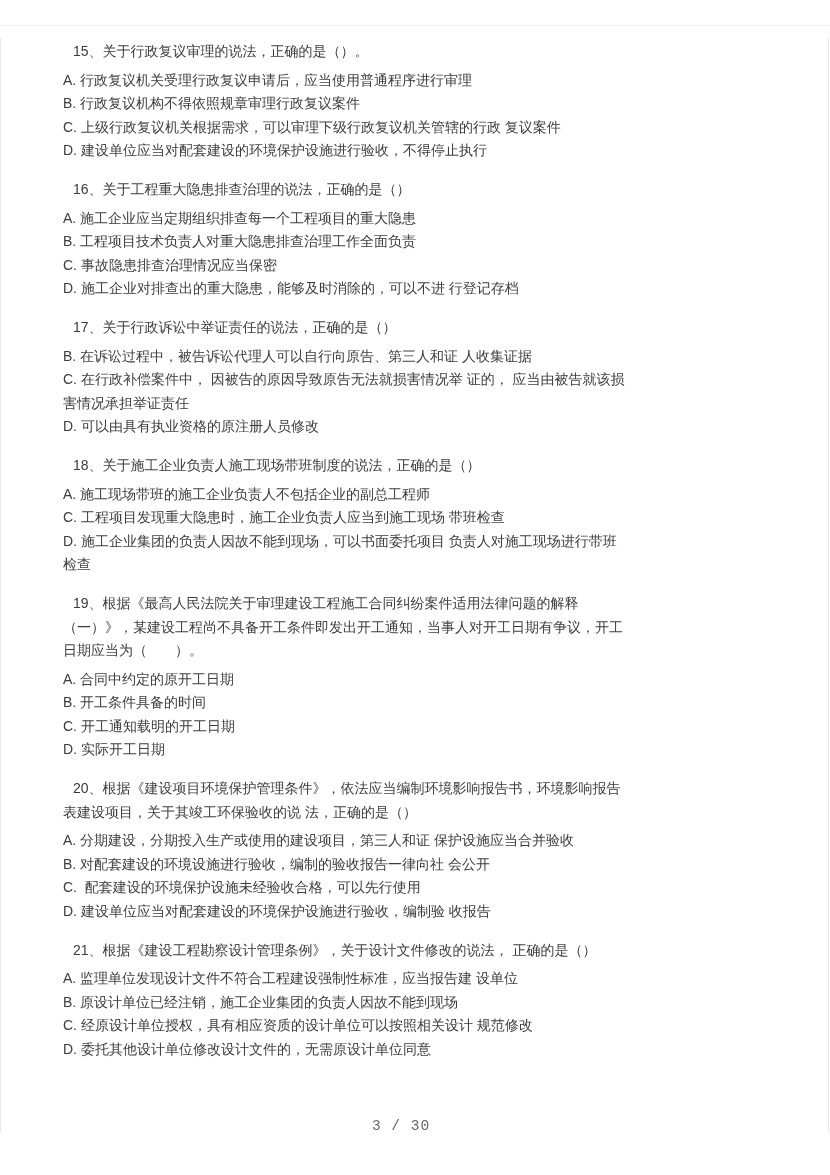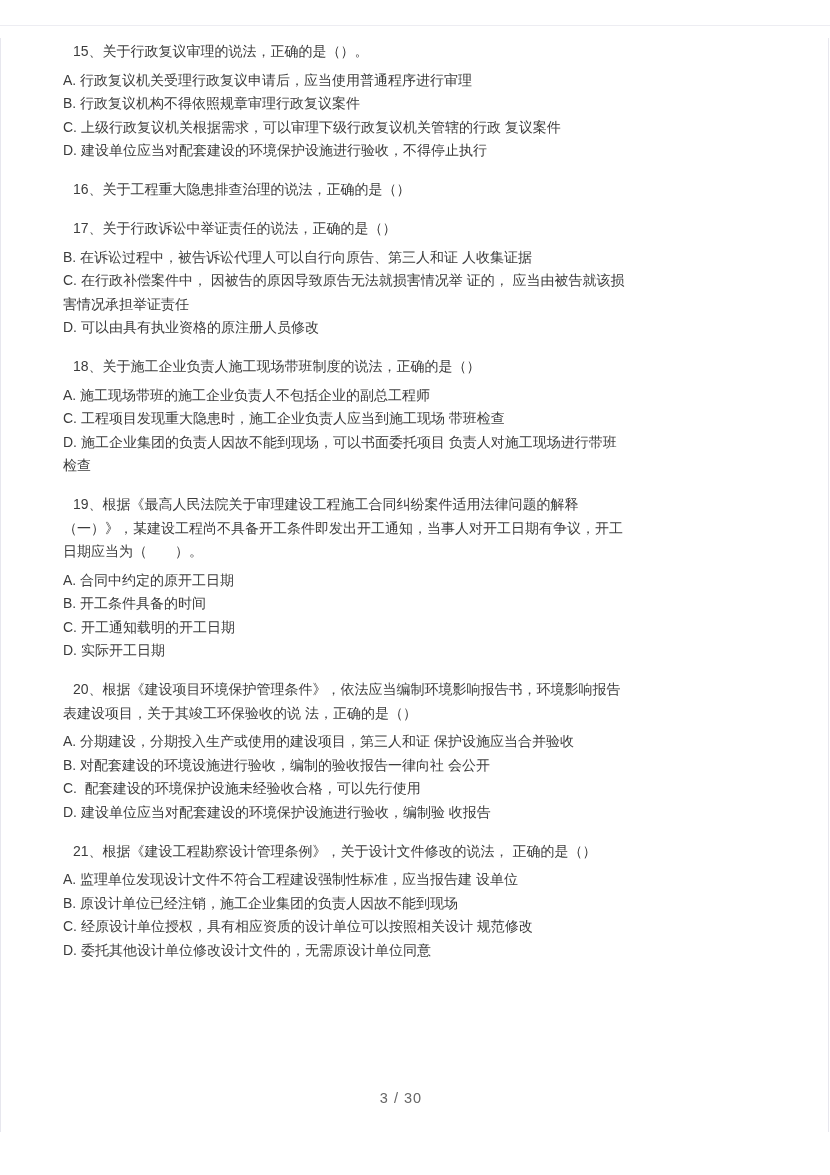--- a/index.html
+++ b/index.html
@@ -29,23 +29,23 @@
     line-height: 23.5px;
   }
   .question { margin-bottom: 15.5px; }
   .q-title { margin-bottom: 5px; }
   .q-title-line, .opt-line {
     white-space: pre-wrap;
     line-height: 23.5px;
   }
   .q-title-line.first { padding-left: 10px; }
   .page-footer {
-    position: absolute; left: 0; top: 1090px; width: 802px;
+    position: absolute; left: 0; top: 1118px; width: 802px;
     text-align: center;
-    font-family: Liberation Sans, sans-serif;
+    font-family: Liberation Mono, monospace;
     font-size: 14.5px;
     letter-spacing: 1px;
     color: #666666;
   }
 </style>
 </head>
 <body>
 
 <div class="page-top-edge"></div>
 <div class="page-left-edge"></div>
@@ -67,20 +67,34 @@
           <div class="opt-line">C. 上级行政复议机关根据需求，可以审理下级行政复议机关管辖的行政 复议案件</div>
         </div>
         <div class="q-option">
           <div class="opt-line">D. 建设单位应当对配套建设的环境保护设施进行验收，不得停止执行</div>
         </div>
       </div>
     </section>
     <section class="question">
       <div class="q-title">
         <div class="q-title-line first">16、关于工程重大隐患排查治理的说法，正确的是（）</div>
+      </div>
+      <div class="q-options">
+        <div class="q-option">
+          <div class="opt-line">A. 施工企业应当定期组织排查每一个工程项目的重大隐患</div>
+        </div>
+        <div class="q-option">
+          <div class="opt-line">B. 工程项目技术负责人对重大隐患排查治理工作全面负责</div>
+        </div>
+        <div class="q-option">
+          <div class="opt-line">C. 事故隐患排查治理情况应当保密</div>
+        </div>
+        <div class="q-option">
+          <div class="opt-line">D. 施工企业对排查出的重大隐患，能够及时消除的，可以不进 行登记存档</div>
+        </div>
       </div>
     </section>
     <section class="question">
       <div class="q-title">
         <div class="q-title-line first">17、关于行政诉讼中举证责任的说法，正确的是（）</div>
       </div>
       <div class="q-options">
         <div class="q-option">
           <div class="opt-line">B. 在诉讼过程中，被告诉讼代理人可以自行向原告、第三人和证 人收集证据</div>
         </div>

